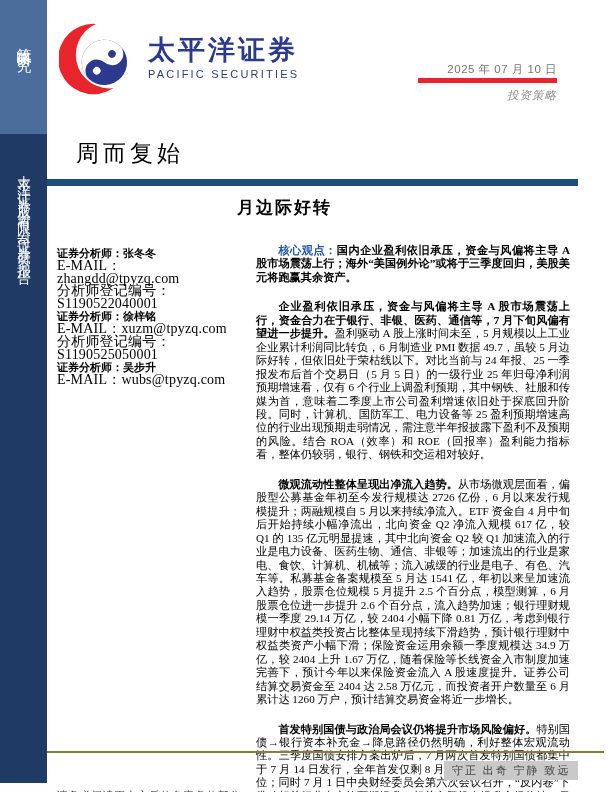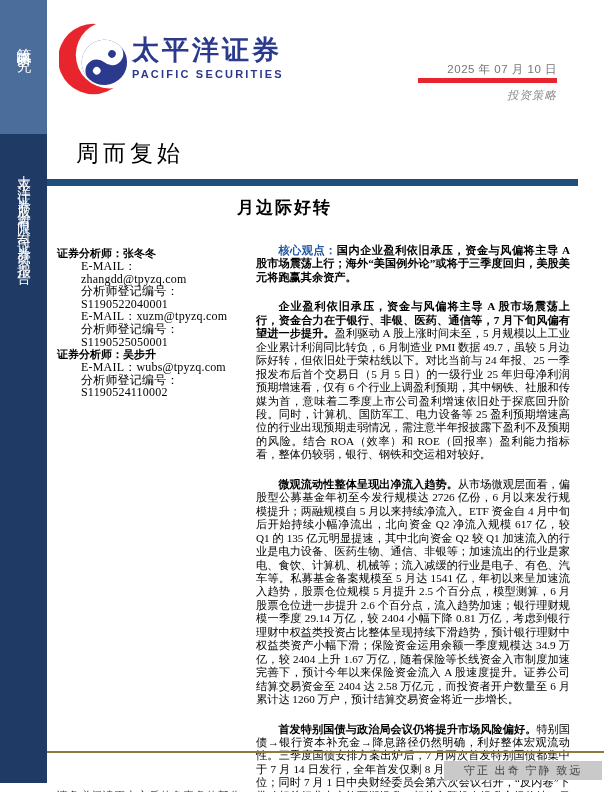--- a/index.html
+++ b/index.html
@@ -22,24 +22,24 @@
     position:absolute; left:0; top:134px; width:47px; height:649px;
     background:#1F3A64; display:flex; justify-content:center;
   }
   .sidebar-bottom .vtext {
     writing-mode:vertical-rl; text-orientation:upright;
     color:#fff; font-size:13.5px; letter-spacing:6px; padding-top:30px;
   }
 
   
   .logo-mark { position:absolute; left:59px; top:11px; }
-  .brand { position:absolute; left:132px; top:37px; color:#2B3A8C;
+  .brand { position:absolute; left:148px; top:37px; color:#2B3A8C;
            font-family:"Liberation Sans", sans-serif; }
   .brand-cn { font-size:27px; font-weight:bold; letter-spacing:3px; line-height:1; }
-  .brand-en { font-size:11px; font-weight:bold; letter-spacing:2.2px; margin-top:4px; }
+  .brand-en { font-size:11px; font-weight:normal; letter-spacing:2.2px; margin-top:4px; }
 
   .pub-date {
     position:absolute; left:408px; top:62px; width:149px; text-align:right;
     font-size:11.5px; color:#757575; font-family:"Liberation Sans", sans-serif;
     letter-spacing:0.5px;
   }
   .red-bar { position:absolute; left:418px; top:78px; width:139px; height:5px; background:#E8252C; }
   .report-type {
     position:absolute; left:418px; top:88px; width:139px; text-align:right;
     font-size:11.5px; color:#8a8a8a; letter-spacing:1px;font-style:italic;
@@ -50,41 +50,41 @@
 
   .summary-heading {
     position:absolute; left:237px; top:196px;
     font-size:17px; font-weight:bold; letter-spacing:2px;
   }
 
   
   .analysts { position:absolute; left:57px; top:247px; width:180px; }
   .analyst { margin:0; }
   .analyst-role-line { font-size:11px; font-weight:bold; line-height:13px; }
-  .analyst-line { font-size:12px; line-height:12.6px; letter-spacing:0.2px;margin-left:24px; }
+  .analyst-line { font-size:14px; line-height:12.6px; letter-spacing:0.2px; }
 
   
   .body-col {
     position:absolute; left:240px; top:228px; width:346px;
     font-size:11.2px; line-height:13.45px; text-align:justify;
   }
   .body-col p { margin:16px; text-indent:2em; }
   .body-col p.core { font-weight:bold; margin-bottom:8px; }
   .core-label { color:#2155A3; }
   .lead { font-weight:bold; }
 
   
   .footer-line { position:absolute; left:47px; top:751px; width:557px; height:2px; background:#8C7B3C; }
   .disclaimer {
     position:absolute; left:57px; top:789px;
     font-size:10.5px; letter-spacing:1px; color:#3a3a3a;
   }
   .motto {
     position:absolute; left:444px; top:761px;
-    background:#c9c9c9; padding:2px 20px;
+    background:#c9c9c9; padding:2px 8px;
     font-size:11px; letter-spacing:2px; color:#3f3f3f;
   }
 </style>
 </head>
 <body>
 
 <div class="page">
 
   <div class="sidebar-top">
     <span class="vtext">策略研究</span>
@@ -117,27 +117,27 @@
 
   <div class="summary-heading">月边际好转</div>
 
   <div class="analysts">
     <div class="analyst">
       <div class="analyst-role-line"><span>证券分析师：</span><span>张冬冬</span></div>
       <div class="analyst-line"><span>E-MAIL：</span><span>zhangdd@tpyzq.com</span></div>
       <div class="analyst-line"><span>分析师登记编号：</span><span>S1190522040001</span></div>
     </div>
     <div class="analyst">
+      <div class="analyst-role-line"><span>证券分析师：</span><span>徐梓铭</span></div>
       <div class="analyst-line"><span>E-MAIL：</span><span>xuzm@tpyzq.com</span></div>
       <div class="analyst-line"><span>分析师登记编号：</span><span>S1190525050001</span></div>
     </div>
     <div class="analyst">
       <div class="analyst-role-line"><span>证券分析师：</span><span>吴步升</span></div>
       <div class="analyst-line"><span>E-MAIL：</span><span>wubs@tpyzq.com</span></div>
-      <div class="analyst-line"><span>分析师登记编号：</span><span>S1190524110002</span></div>
     </div>
   </div>
 
   <div class="body-col">
     <p class="core"><span class="core-label">核心观点：</span><span>国内企业盈利依旧承压，资金与风偏将主导 A 股市场震荡上行；海外“美国例外论”或将于三季度回归，美股美元将跑赢其余资产。</span></p>
     <p><span class="lead">企业盈利依旧承压，资金与风偏将主导 A 股市场震荡上行，资金合力在于银行、非银、医药、通信等，7 月下旬风偏有望进一步提升。</span><span>盈利驱动 A 股上涨时间未至，5 月规模以上工业企业累计利润同比转负，6 月制造业 PMI 数据 49.7，虽较 5 月边际好转，但依旧处于荣枯线以下。对比当前与 24 年报、25 一季报发布后首个交易日（5 月 5 日）的一级行业 25 年归母净利润预期增速看，仅有 6 个行业上调盈利预期，其中钢铁、社服和传媒为首，意味着二季度上市公司盈利增速依旧处于探底回升阶段。同时，计算机、国防军工、电力设备等 25 盈利预期增速高位的行业出现预期走弱情况，需注意半年报披露下盈利不及预期的风险。结合 ROA（效率）和 ROE（回报率）盈利能力指标看，整体仍较弱，银行、钢铁和交运相对较好。</span></p>
     <p><span class="lead">微观流动性整体呈现出净流入趋势。</span><span>从市场微观层面看，偏股型公募基金年初至今发行规模达 2726 亿份，6 月以来发行规模提升；两融规模自 5 月以来持续净流入。ETF 资金自 4 月中旬后开始持续小幅净流出，北向资金 Q2 净流入规模 617 亿，较 Q1 的 135 亿元明显提速，其中北向资金 Q2 较 Q1 加速流入的行业是电力设备、医药生物、通信、非银等；加速流出的行业是家电、食饮、计算机、机械等；流入减缓的行业是电子、有色、汽车等。私募基金备案规模至 5 月达 1541 亿，年初以来呈加速流入趋势，股票仓位规模 5 月提升 2.5 个百分点，模型测算，6 月股票仓位进一步提升 2.6 个百分点，流入趋势加速；银行理财规模一季度 29.14 万亿，较 2404 小幅下降 0.81 万亿，考虑到银行理财中权益类投资占比整体呈现持续下滑趋势，预计银行理财中权益类资产小幅下滑；保险资金运用余额一季度规模达 34.9 万亿，较 2404 上升 1.67 万亿，随着保险等长线资金入市制度加速完善下，预计今年以来保险资金流入 A 股速度提升。证券公司结算交易资金至 2404 达 2.58 万亿元，而投资者开户数量至 6 月累计达 1260 万户，预计结算交易资金将近一步增长。</span></p>
     <p><span class="lead">首发特别国债与政治局会议仍将提升市场风险偏好。</span><span>特别国债→银行资本补充金→降息路径仍然明确，利好整体宏观流动性。三季度国债安排方案出炉后，7 月两次首发特别国债都集中于 7 月 14 日发行，全年首发仅剩 8 月一次，供给端支持即将到位；同时 7 月 1 日中央财经委员会第六次会议召开，“反内卷”下带动相关行业去产能预期提升，相关主题机会提升市场热情；另一方面，特朗普已将原定 7 月 9 日的关税谈判截止期推迟至 8 月 1 日，短期内，这将继续抬升 A 股市场的风险偏好。</span></p>
   </div>
 

